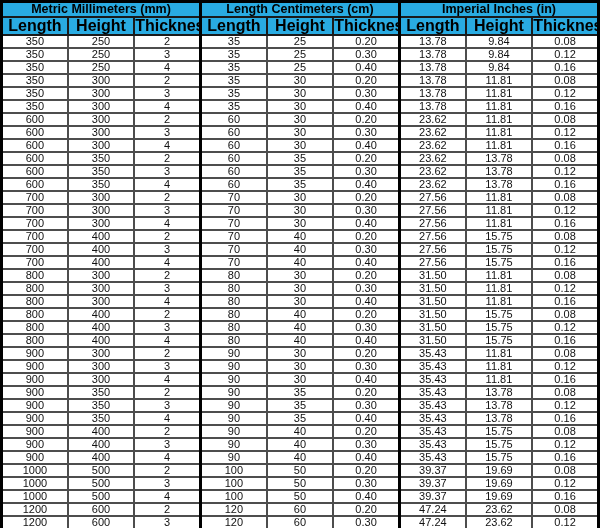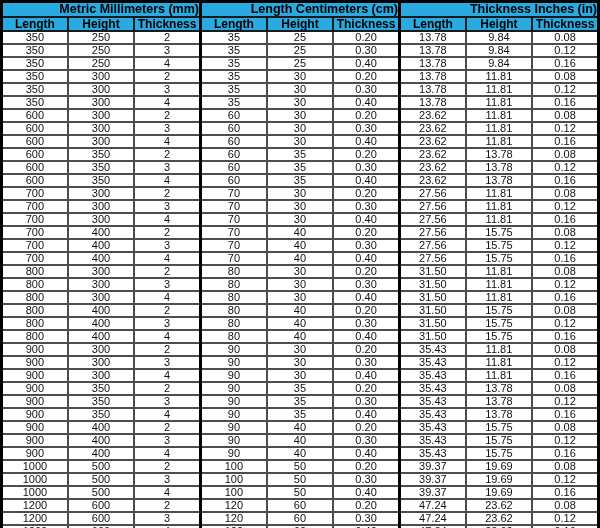--- a/index.html
+++ b/index.html
@@ -20,42 +20,42 @@
   th,td{
     padding:0;margin:0;
     text-align:center;vertical-align:middle;
     white-space:nowrap;overflow:hidden;
     line-height:1;
   }
   thead th{
     background:var(--hdr-bg);
     color:#000;
     font-weight:bold;
-    font-size:12px;
+    font-size:16px;
     border:2px solid #1a1a1a;
   }
-  thead th.section-title{font-size:12.5px;text-align:right;}
+  thead th.section-title{font-size:12.5px;}
   tbody td{
     background:var(--cell-bg);
     color:var(--txt);
     font-size:11px;
     border:2px solid var(--grid);
   }
   .sec-start{border-left:3px solid var(--outer) !important;}
 </style>
 </head>
 <body>
 
 <div class="page">
   <table>
     <thead>
       <tr>
         <th colspan="3" class="section-title">Metric Millimeters (mm)</th>
         <th colspan="3" class="section-title sec-start">Length Centimeters (cm)</th>
-        <th colspan="3" class="section-title sec-start">Thickness Inches (in)</th>
+        <th colspan="3" class="section-title sec-start">Imperial Inches (in)</th>
       </tr>
       <tr>
         <th>Length</th>
         <th>Height</th>
         <th>Thickness</th>
         <th class="sec-start">Length</th>
         <th>Height</th>
         <th>Thickness</th>
         <th class="sec-start">Length</th>
         <th>Height</th>

